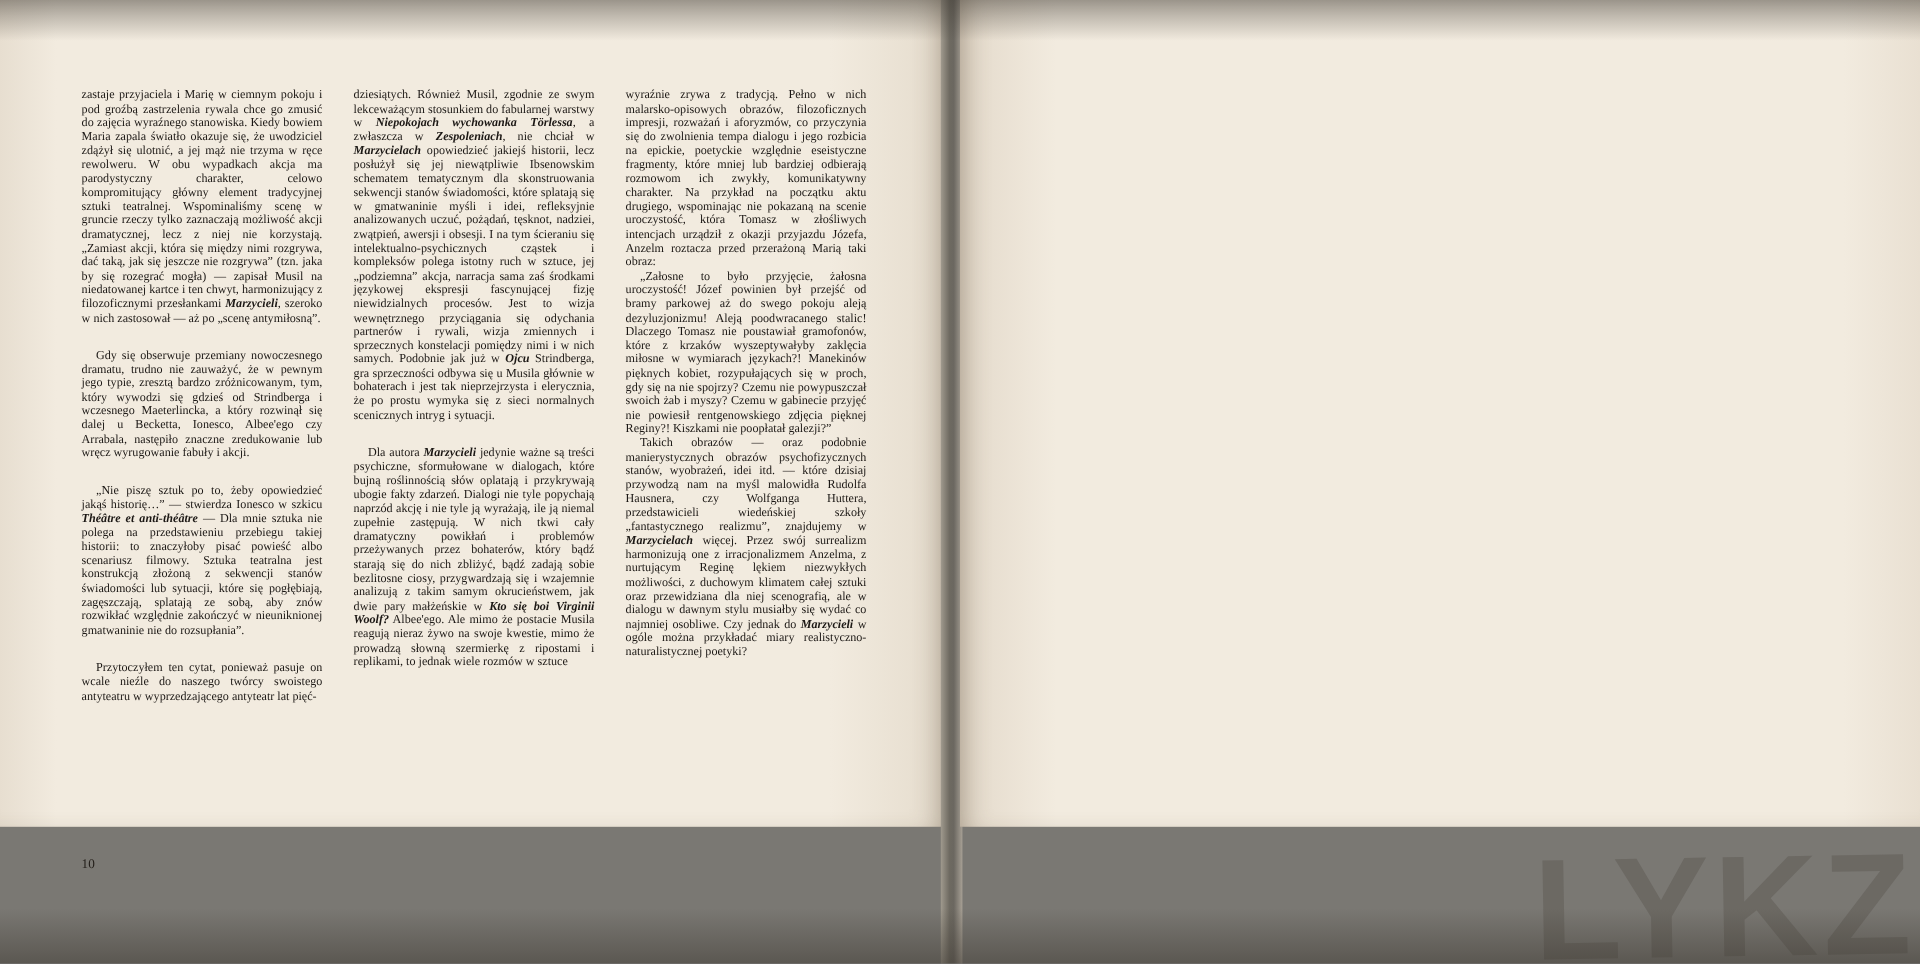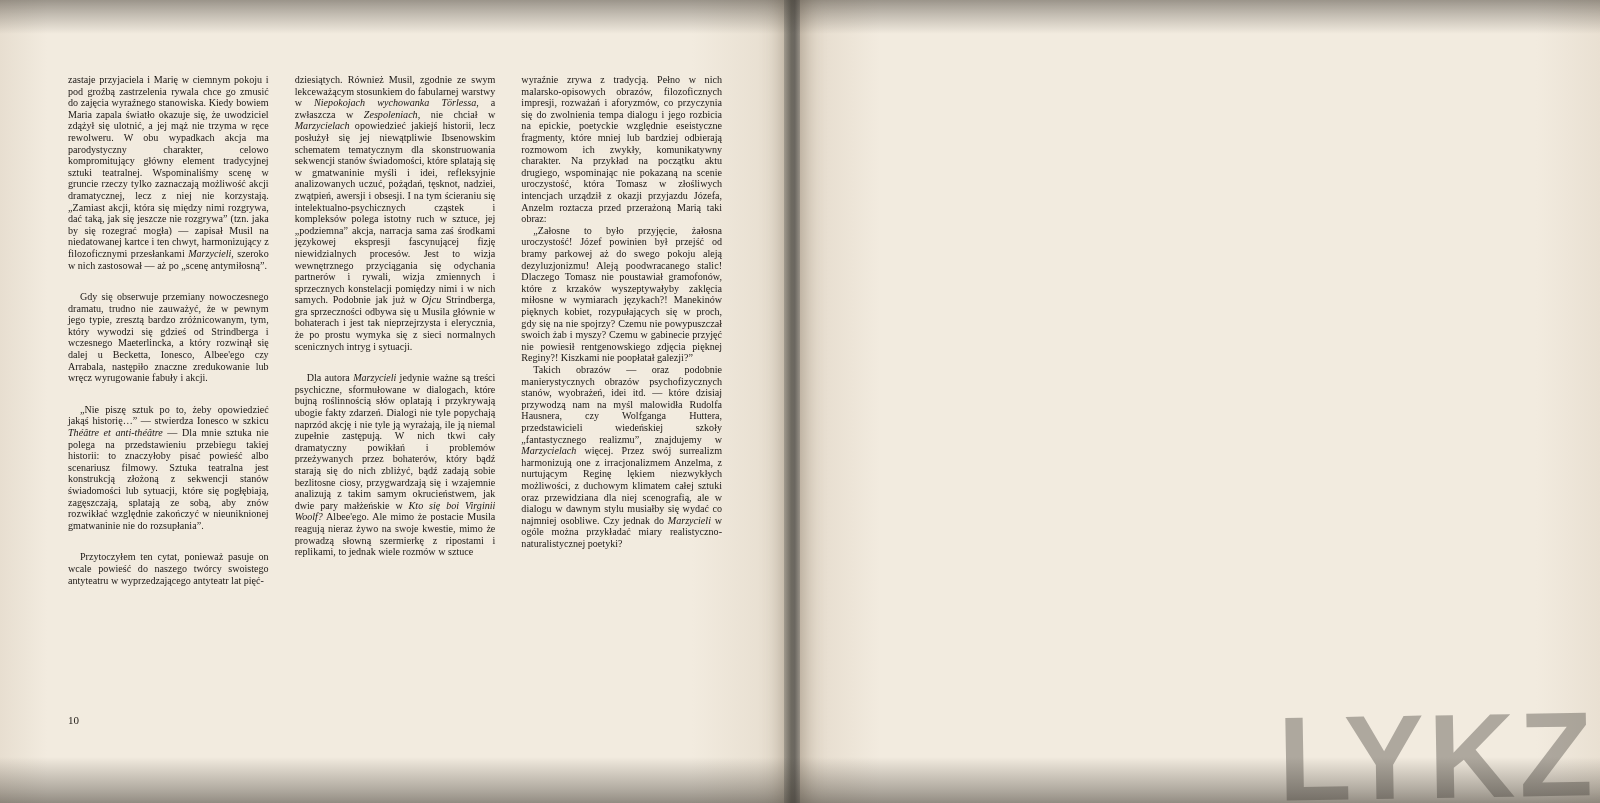--- a/index.html
+++ b/index.html
@@ -16,21 +16,21 @@
   .scan {
     position: relative;
     width: 1600px;
     height: 803px;
     background: #7a7873;
   }
   
   .page {
     position: absolute;
     top: 0;
-    height: 803px;
+    height: 689px;
     background: #efe8dc;
   }
   .page-left {
     left: 0;
     width: 786px;
     background: linear-gradient(to right, #e7ded0 0%, #f2ebdf 6%, #f2ebdf 88%, #e5dccd 100%);
     box-shadow: inset -14px 0 22px -12px rgba(90,75,55,0.45);
   }
   .page-right {
     left: 800px;
@@ -68,21 +68,21 @@
   .col p {
     margin: 0 0 0.1px 0;
     text-indent: 12px;
   }
   .col p.noind {
     text-indent: 0;
   }
   .col p.gap {
     margin-top: 20px;
   }
-  em { font-style: italic; }
+  em { font-style: italic; font-weight: bold; }
   .folio {
     position: absolute;
     font-size: 11px;
     color: #221d18;
     font-family: "Liberation Serif", serif;
   }
   .folio-left { left: 68px; top: 714px; }
   .watermark {
     position: absolute;
     right: 4px;
@@ -113,21 +113,21 @@
 <body>
 
 <div class="scan">
 
   <div class="page page-left">
     <div class="cols cols-left">
       <div class="col">
         <p class="noind">zastaje przyjaciela i Marię w ciemnym pokoju i pod groźbą zastrzelenia rywala chce go zmusić do zajęcia wyraźnego stanowiska. Kiedy bowiem Maria zapala światło okazuje się, że uwodziciel zdążył się ulotnić, a jej mąż nie trzyma w ręce rewolweru. W obu wypadkach akcja ma parodystyczny charakter, celowo kompromitujący główny element tradycyjnej sztuki teatralnej. Wspominaliśmy scenę w gruncie rzeczy tylko zaznaczają możliwość akcji dramatycznej, lecz z niej nie korzystają. „Zamiast akcji, która się między nimi rozgrywa, dać taką, jak się jeszcze nie rozgrywa” (tzn. jaka by się rozegrać mogła) — zapisał Musil na niedatowanej kartce i ten chwyt, harmonizujący z filozoficznymi przesłankami <em>Marzycieli</em>, szeroko w nich zastosował — aż po „scenę antymiłosną”.</p>
         <p class="gap">Gdy się obserwuje przemiany nowoczesnego dramatu, trudno nie zauważyć, że w pewnym jego typie, zresztą bardzo zróżnicowanym, tym, który wywodzi się gdzieś od Strindberga i wczesnego Maeterlincka, a który rozwinął się dalej u Becketta, Ionesco, Albee'ego czy Arrabala, następiło znaczne zredukowanie lub wręcz wyrugowanie fabuły i akcji.</p>
         <p class="gap">„Nie piszę sztuk po to, żeby opowiedzieć jakąś historię…” — stwierdza Ionesco w szkicu <em>Théâtre et anti-théâtre</em> — Dla mnie sztuka nie polega na przedstawieniu przebiegu takiej historii: to znaczyłoby pisać powieść albo scenariusz filmowy. Sztuka teatralna jest konstrukcją złożoną z sekwencji stanów świadomości lub sytuacji, które się pogłębiają, zagęszczają, splatają ze sobą, aby znów rozwikłać względnie zakończyć w nieuniknionej gmatwaninie nie do rozsupłania”.</p>
-        <p class="gap">Przytoczyłem ten cytat, ponieważ pasuje on wcale powieść do naszego twórcy swoistego antyteatru w wyprzedzającego antyteatr lat pięć-</p>
+        <p class="gap">Przytoczyłem ten cytat, ponieważ pasuje on wcale nieźle do naszego twórcy swoistego antyteatru w wyprzedzającego antyteatr lat pięć-</p>
       </div>
       <div class="col">
         <p class="noind">dziesiątych. Również Musil, zgodnie ze swym lekceważącym stosunkiem do fabularnej warstwy w <em>Niepokojach wychowanka Törlessa</em>, a zwłaszcza w <em>Zespoleniach</em>, nie chciał w <em>Marzycielach</em> opowiedzieć jakiejś historii, lecz posłużył się jej niewątpliwie Ibsenowskim schematem tematycznym dla skonstruowania sekwencji stanów świadomości, które splatają się w gmatwaninie myśli i idei, refleksyjnie analizowanych uczuć, pożądań, tęsknot, nadziei, zwątpień, awersji i obsesji. I na tym ścieraniu się intelektualno-psychicznych cząstek i kompleksów polega istotny ruch w sztuce, jej „podziemna” akcja, narracja sama zaś środkami językowej ekspresji fascynującej fizję niewidzialnych procesów. Jest to wizja wewnętrznego przyciągania się odychania partnerów i rywali, wizja zmiennych i sprzecznych konstelacji pomiędzy nimi i w nich samych. Podobnie jak już w <em>Ojcu</em> Strindberga, gra sprzeczności odbywa się u Musila głównie w bohaterach i jest tak nieprzejrzysta i elerycznia, że po prostu wymyka się z sieci normalnych scenicznych intryg i sytuacji.</p>
         <p class="gap">Dla autora <em>Marzycieli</em> jedynie ważne są treści psychiczne, sformułowane w dialogach, które bujną roślinnością słów oplatają i przykrywają ubogie fakty zdarzeń. Dialogi nie tyle popychają naprzód akcję i nie tyle ją wyrażają, ile ją niemal zupełnie zastępują. W nich tkwi cały dramatyczny powikłań i problemów przeżywanych przez bohaterów, który bądź starają się do nich zbliżyć, bądź zadają sobie bezlitosne ciosy, przygwardzają się i wzajemnie analizują z takim samym okrucieństwem, jak dwie pary małżeńskie w <em>Kto się boi Virginii Woolf?</em> Albee'ego. Ale mimo że postacie Musila reagują nieraz żywo na swoje kwestie, mimo że prowadzą słowną szermierkę z ripostami i replikami, to jednak wiele rozmów w sztuce</p>
       </div>
       <div class="col">
         <p class="noind">wyraźnie zrywa z tradycją. Pełno w nich malarsko-opisowych obrazów, filozoficznych impresji, rozważań i aforyzmów, co przyczynia się do zwolnienia tempa dialogu i jego rozbicia na epickie, poetyckie względnie eseistyczne fragmenty, które mniej lub bardziej odbierają rozmowom ich zwykły, komunikatywny charakter. Na przykład na początku aktu drugiego, wspominając nie pokazaną na scenie uroczystość, która Tomasz w złośliwych intencjach urządził z okazji przyjazdu Józefa, Anzelm roztacza przed przerażoną Marią taki obraz:</p>
         <p>„Załosne to było przyjęcie, żałosna uroczystość! Józef powinien był przejść od bramy parkowej aż do swego pokoju aleją dezyluzjonizmu! Aleją poodwracanego stalic! Dlaczego Tomasz nie poustawiał gramofonów, które z krzaków wyszeptywałyby zaklęcia miłosne w wymiarach językach?! Manekinów pięknych kobiet, rozypułających się w proch, gdy się na nie spojrzy? Czemu nie powypuszczał swoich żab i myszy? Czemu w gabinecie przyjęć nie powiesił rentgenowskiego zdjęcia pięknej Reginy?! Kiszkami nie poopłatał galezji?”</p>
         <p>Takich obrazów — oraz podobnie manierystycznych obrazów psychofizycznych stanów, wyobrażeń, idei itd. — które dzisiaj przywodzą nam na myśl malowidła Rudolfa Hausnera, czy Wolfganga Huttera, przedstawicieli wiedeńskiej szkoły „fantastycznego realizmu”, znajdujemy w <em>Marzycielach</em> więcej. Przez swój surrealizm harmonizują one z irracjonalizmem Anzelma, z nurtującym Reginę lękiem niezwykłych możliwości, z duchowym klimatem całej sztuki oraz przewidziana dla niej scenografią, ale w dialogu w dawnym stylu musiałby się wydać co najmniej osobliwe. Czy jednak do <em>Marzycieli</em> w ogóle można przykładać miary realistyczno-naturalistycznej poetyki?</p>
       </div>

